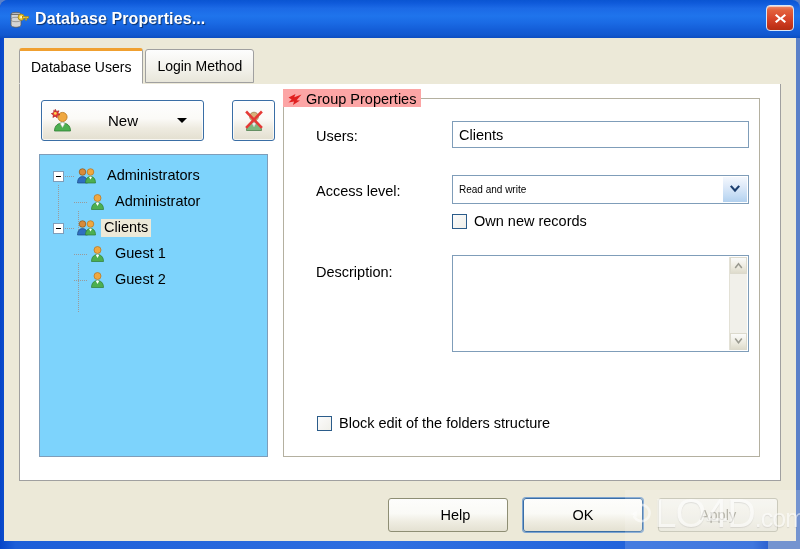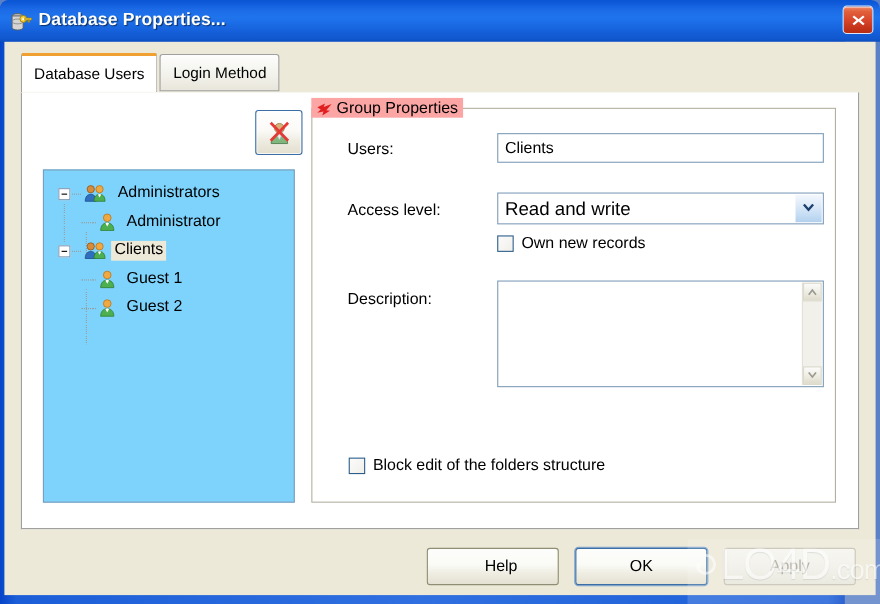--- a/index.html
+++ b/index.html
@@ -283,21 +283,21 @@
     align-items: center;
     color: #000;
   }
   .combo {
     position: absolute;
     box-sizing: border-box;
     border: 1px solid #7f9db9;
     background: #ffffff;
     display: flex;
     align-items: center;
-    font-size: 17px;
+    font-size: 10px;
     padding-left: 6px;
   }
   .combo-arrow {
     position: absolute;
     right: 1px; top: 1px; bottom: 1px;
     width: 24px;
     background: linear-gradient(to bottom, #f4f8fd 0%, #dce9f8 40%, #c4dcf4 75%, #b2d0ee 100%);
     border-left: 1px solid #ffffff;
     display: flex; align-items: center; justify-content: center;
   }
@@ -420,20 +420,33 @@
       <div class="tab tab-active">
         <span>Database Users</span>
       </div>
       <div class="tab tab-inactive">
         <span>Login Method</span>
       </div>
     </div>
 
     <div class="tabpage">
 
+      <div class="btn-new">
+        <span class="btn-new-icon">
+          <svg width="26" height="26" viewBox="0 0 26 26">
+            <circle cx="13.5" cy="9" r="4.6" fill="#f0a840" stroke="#b8731a" stroke-width="0.8"></circle>
+            <path d="M5.5 23 C5.5 17.4 9.2 15 13.5 15 C17.8 15 21.5 17.4 21.5 23 Z" fill="#4caf50" stroke="#2e7d32" stroke-width="0.8"></path>
+            <path d="M11.2 15.4 L13.5 19.5 L15.8 15.4 L13.5 14.6 Z" fill="#ffffff" stroke="#bdbdbd" stroke-width="0.5"></path>
+            <path d="M6.2 1.2 l1.3 2.2 l2.5 -.6 l-1.1 2.3 l1.9 1.7 l-2.5 .5 l-.2 2.5 l-2 -1.6 l-2.2 1.3 l.5 -2.5 l-2.1 -1.4 l2.4 -.9 l.1 -2.5 l1.9 1.4 z" fill="#e53935" stroke="#a31515" stroke-width="0.6"></path>
+            <circle cx="6.3" cy="5.4" r="1.4" fill="#ffd54f"></circle>
+          </svg>
+        </span>
+        <span class="btn-new-label">New</span>
+        <span class="btn-new-caret"></span>
+      </div>
 
       <div class="btn-del">
         <span class="btn-del-icon">
           <svg width="26" height="26" viewBox="0 0 26 26">
             <circle cx="13" cy="8.6" r="4.4" fill="#d6b27a" stroke="#9c8050" stroke-width="0.8"></circle>
             <path d="M5.5 22.5 C5.5 17.2 9 14.8 13 14.8 C17 14.8 20.5 17.2 20.5 22.5 Z" fill="#7fb77f" stroke="#4f7d4f" stroke-width="0.8"></path>
             <path d="M11 15.2 L13 19 L15 15.2 L13 14.4 Z" fill="#efefef" stroke="#bdbdbd" stroke-width="0.5"></path>
             <path d="M4.2 4.4 L6.0 2.6 L21.8 19.0 L20.0 20.8 Z" fill="#e53935"></path>
             <path d="M20.0 2.6 L21.8 4.4 L6.0 20.8 L4.2 19.0 Z" fill="#e53935"></path>
           </svg>

